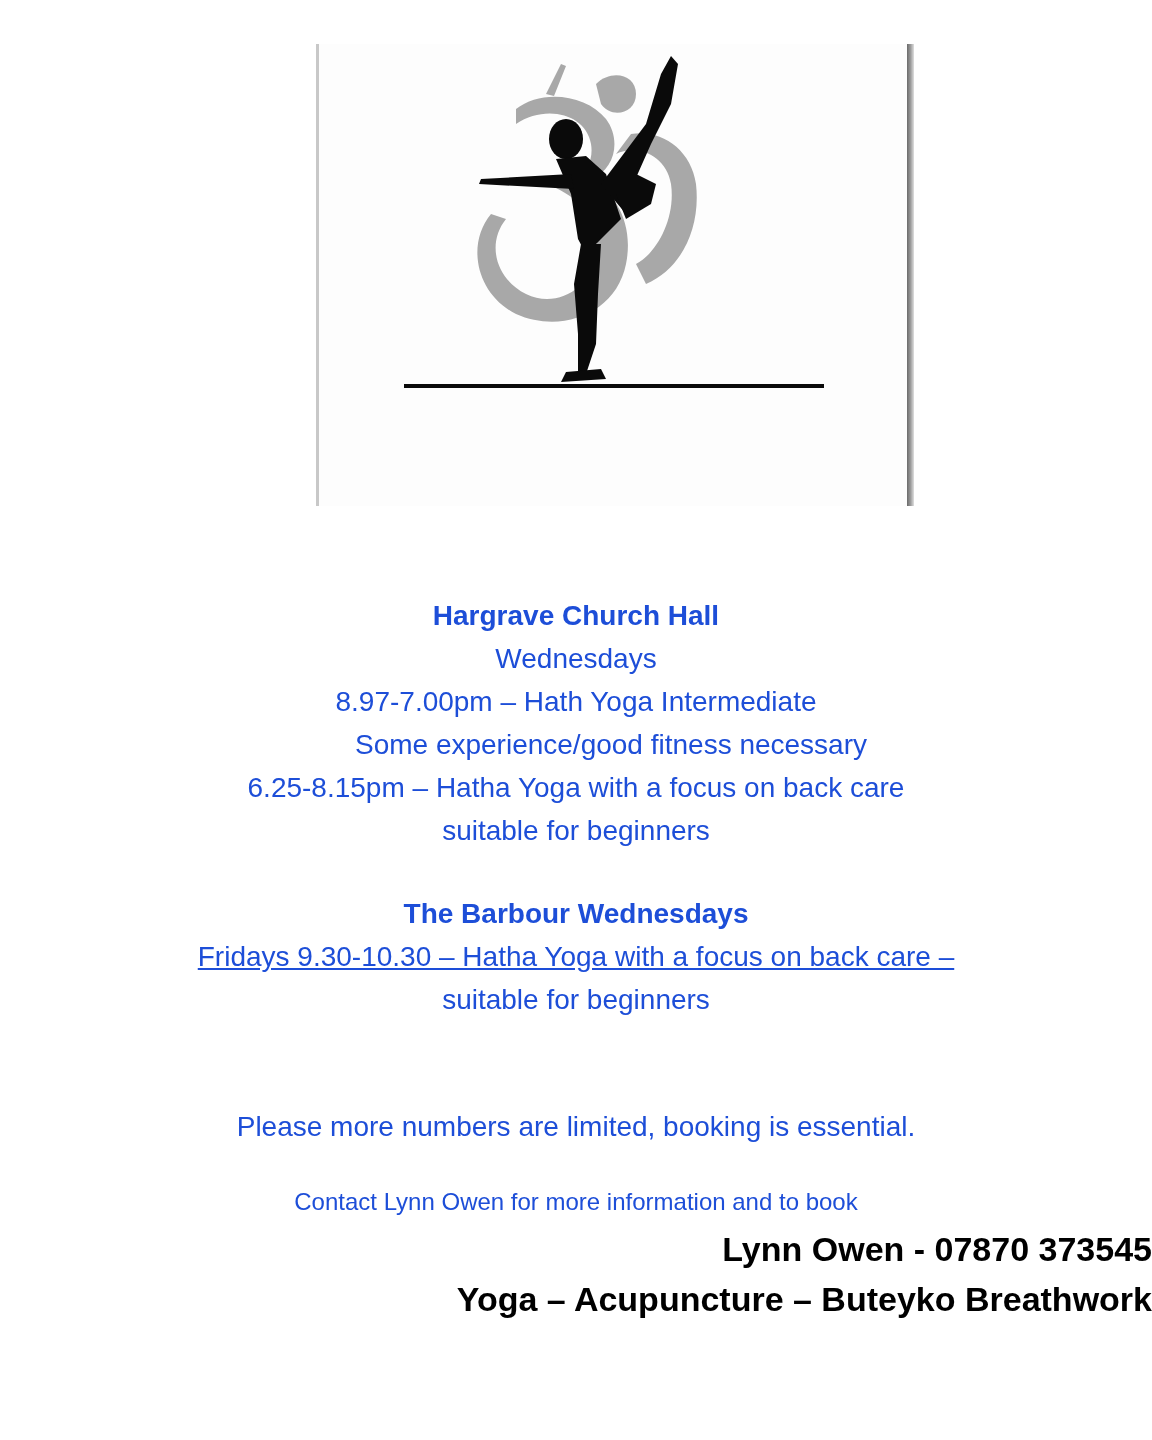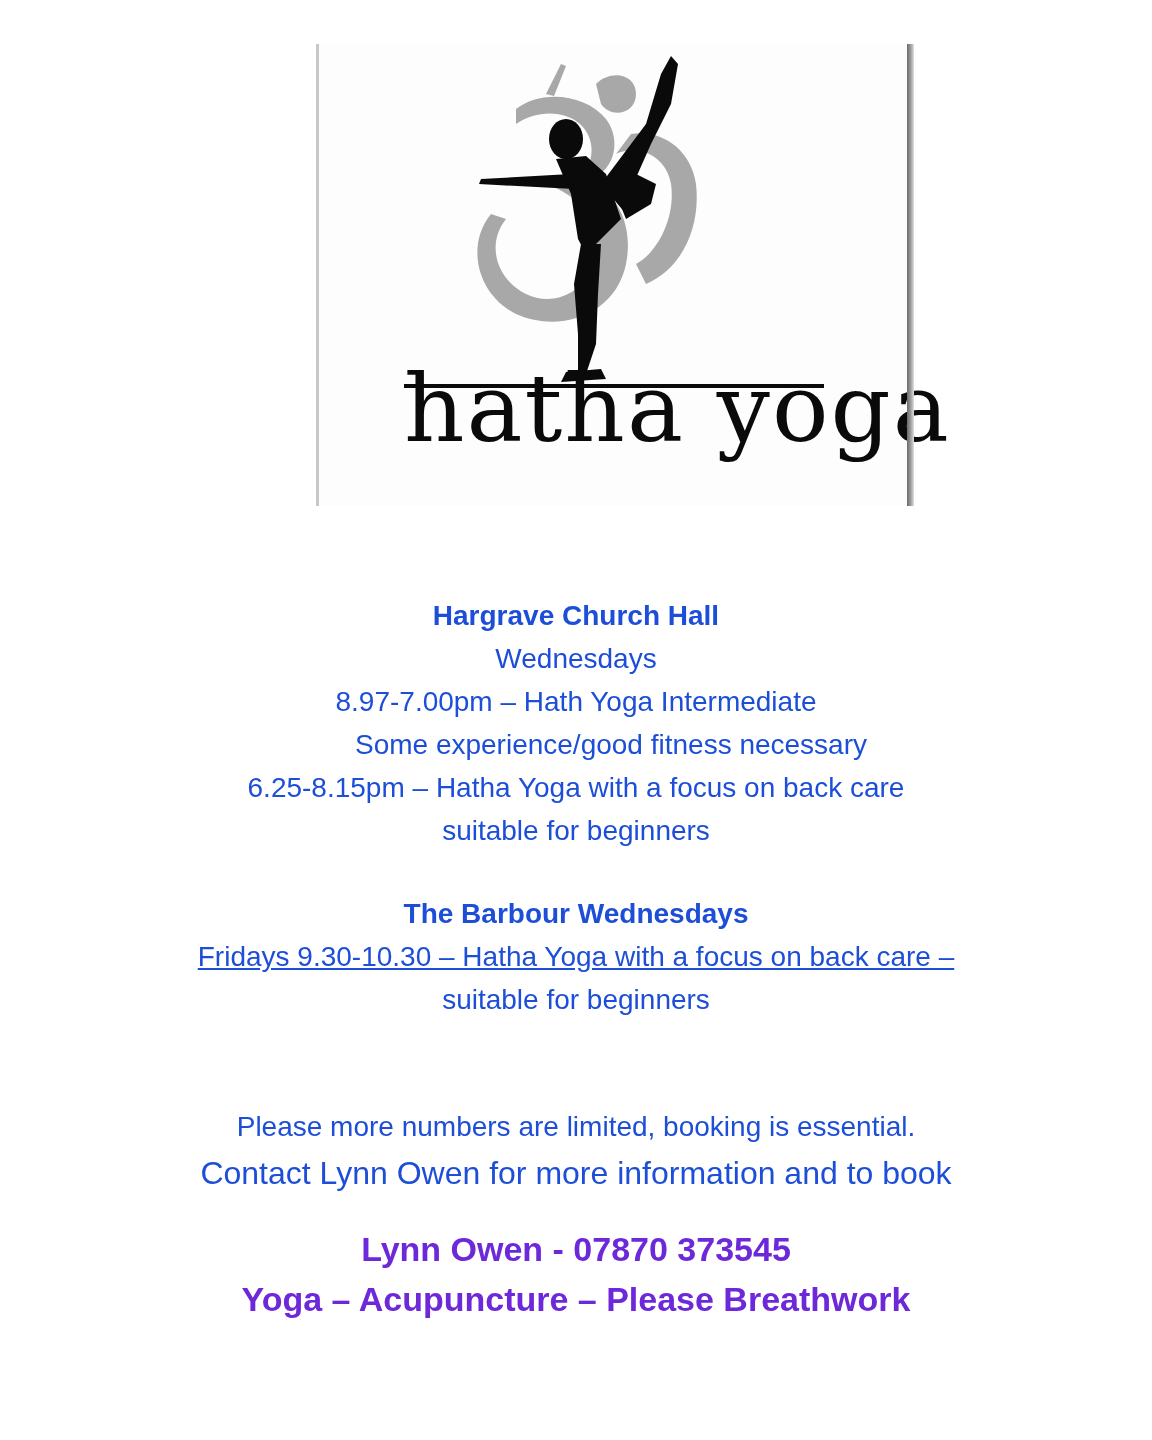--- a/index.html
+++ b/index.html
@@ -27,22 +27,22 @@
     .logo-bar {
       position: absolute; left: 88px; top: 340px; width: 420px; height: 4px; background: #0a0a0a;
     }
     .content { position: absolute; left: 0; top: 0; width: 1152px; }
     .line {
       position: absolute; left: 0; width: 1152px; text-align: center;
       font-family: "Liberation Sans", "DejaVu Sans", sans-serif;
       font-size: 28px; color: #1d4ed8; white-space: nowrap;
     }
     .bold { font-weight: bold; }
-    .small { font-size: 32px; }
-    .big { font-size: 34px; font-weight: bold; color: #6d28d9; }
+    .small { font-size: 24px; margin-top: 33px; }
+    .big { font-size: 34px; font-weight: bold; color: #000000; text-align: right; }
   </style>
 </head>
 <body>
 
 <div class="logo-frame">
   <div class="border-left"></div>
   <svg width="598" height="462" viewBox="0 0 598 462">
 
     <g fill="#a8a8a8">
       <path d="M200 80 C230 60 270 70 275 100 C280 130 250 145 230 140 C260 150 285 175 280 210 C275 245 240 265 210 250 C180 235 170 200 190 175 L175 170 C150 200 160 250 200 270 C245 290 300 270 310 220 C318 180 300 150 275 135 C300 125 305 95 290 75 C270 50 225 45 200 65 Z"></path>
@@ -55,34 +55,33 @@
       <ellipse cx="250" cy="95" rx="17" ry="20"></ellipse>
       <path d="M240 115 L270 112 L290 130 L305 175 L285 195 L270 210 L262 195 L255 150 Z"></path>
       <path d="M255 130 L165 135 L163 140 L258 145 Z"></path>
       <path d="M285 140 L330 80 L345 30 L355 12 L362 20 L355 60 L335 100 L315 145 L310 170 Z"></path>
       <path d="M300 150 L320 130 L340 140 L335 160 L310 175 Z"></path>
       <path d="M265 200 L285 200 L282 250 L280 300 L270 330 L262 330 L262 290 L258 240 Z"></path>
       <path d="M250 328 L285 325 L290 335 L245 338 Z"></path>
     </g>
   </svg>
   <div class="logo-bar"></div>
-  <div class="logo-text">hatha yoga</div>
   <div class="border-right"></div>
 </div>
 
 <div class="content">
   <div class="line bold" style="top:600px;">Hargrave Church Hall</div>
   <div class="line" style="top:643px;">Wednesdays</div>
   <div class="line" style="top:686px;">8.97-7.00pm – Hath Yoga Intermediate</div>
   <div class="line" style="top:729px;padding-left:35px;">Some experience/good fitness necessary</div>
   <div class="line" style="top:772px;">6.25-8.15pm – Hatha Yoga with a focus on back care</div>
   <div class="line" style="top:815px;">suitable for beginners</div>
 
   <div class="line bold" style="top:898px;">The Barbour Wednesdays</div>
   <div class="line" style="top:941px;text-decoration:underline;">Fridays 9.30-10.30 – Hatha Yoga with a focus on back care –</div>
   <div class="line" style="top:984px;">suitable for beginners</div>
 
   <div class="line" style="top:1111px;">Please more numbers are limited, booking is essential.</div>
   <div class="line small" style="top:1155px;">Contact Lynn Owen for more information and to book</div>
 
   <div class="line big" style="top:1230px;">Lynn Owen - 07870 373545</div>
-  <div class="line big" style="top:1280px;">Yoga – Acupuncture – Please Breathwork</div>
+  <div class="line big" style="top:1280px;">Yoga – Acupuncture – Buteyko Breathwork</div>
 </div>
 
 </body></html>

